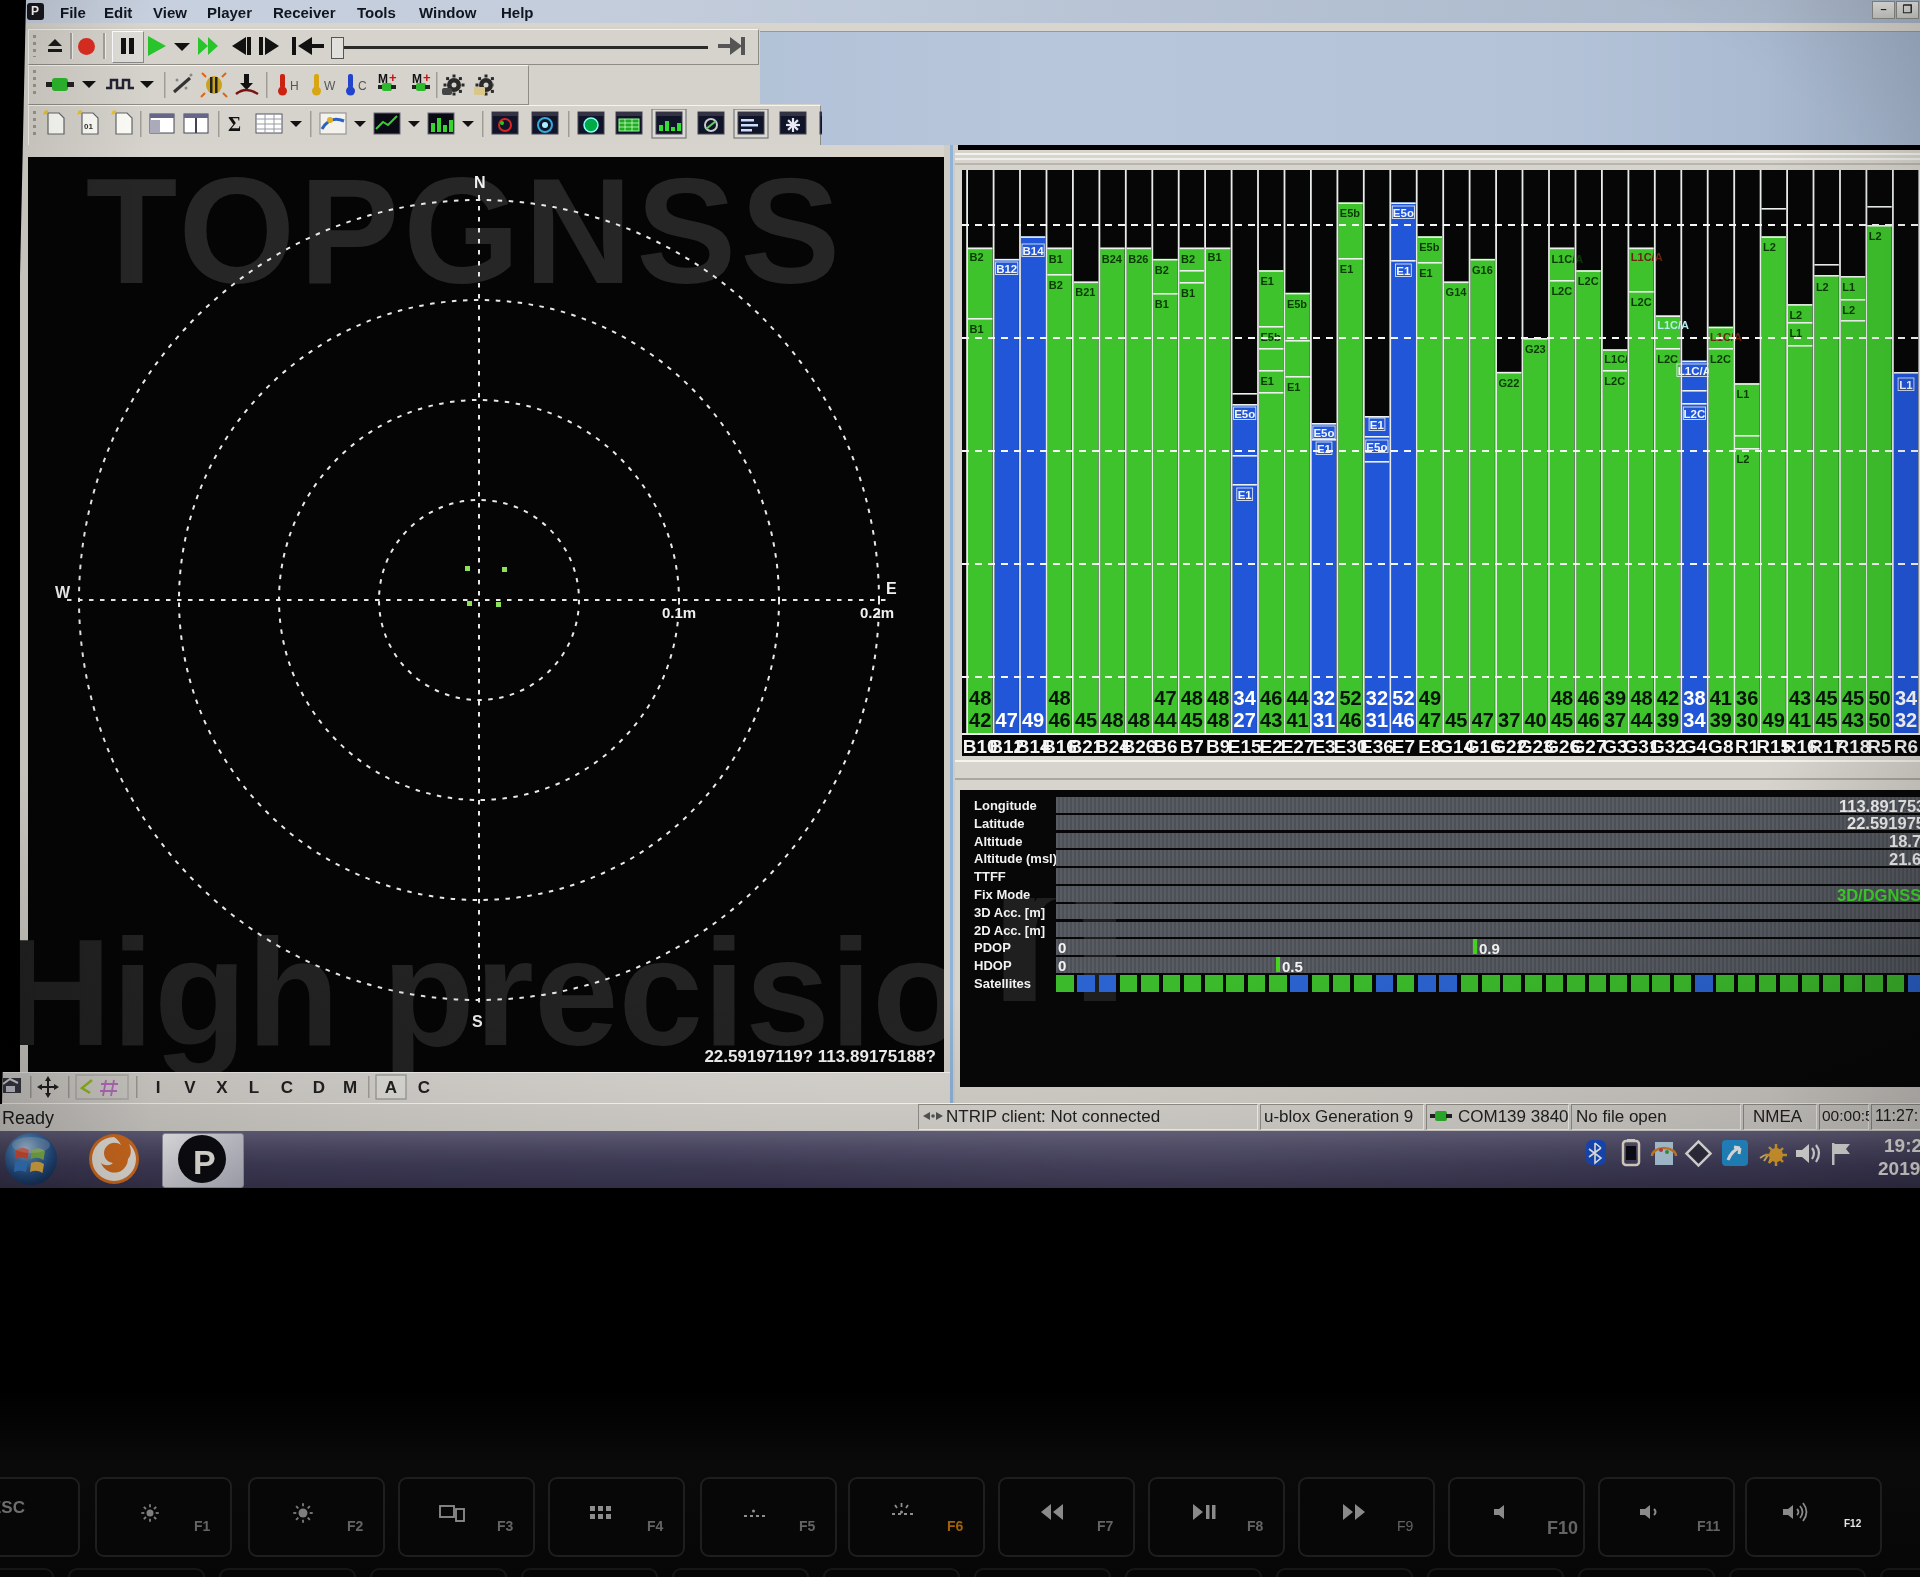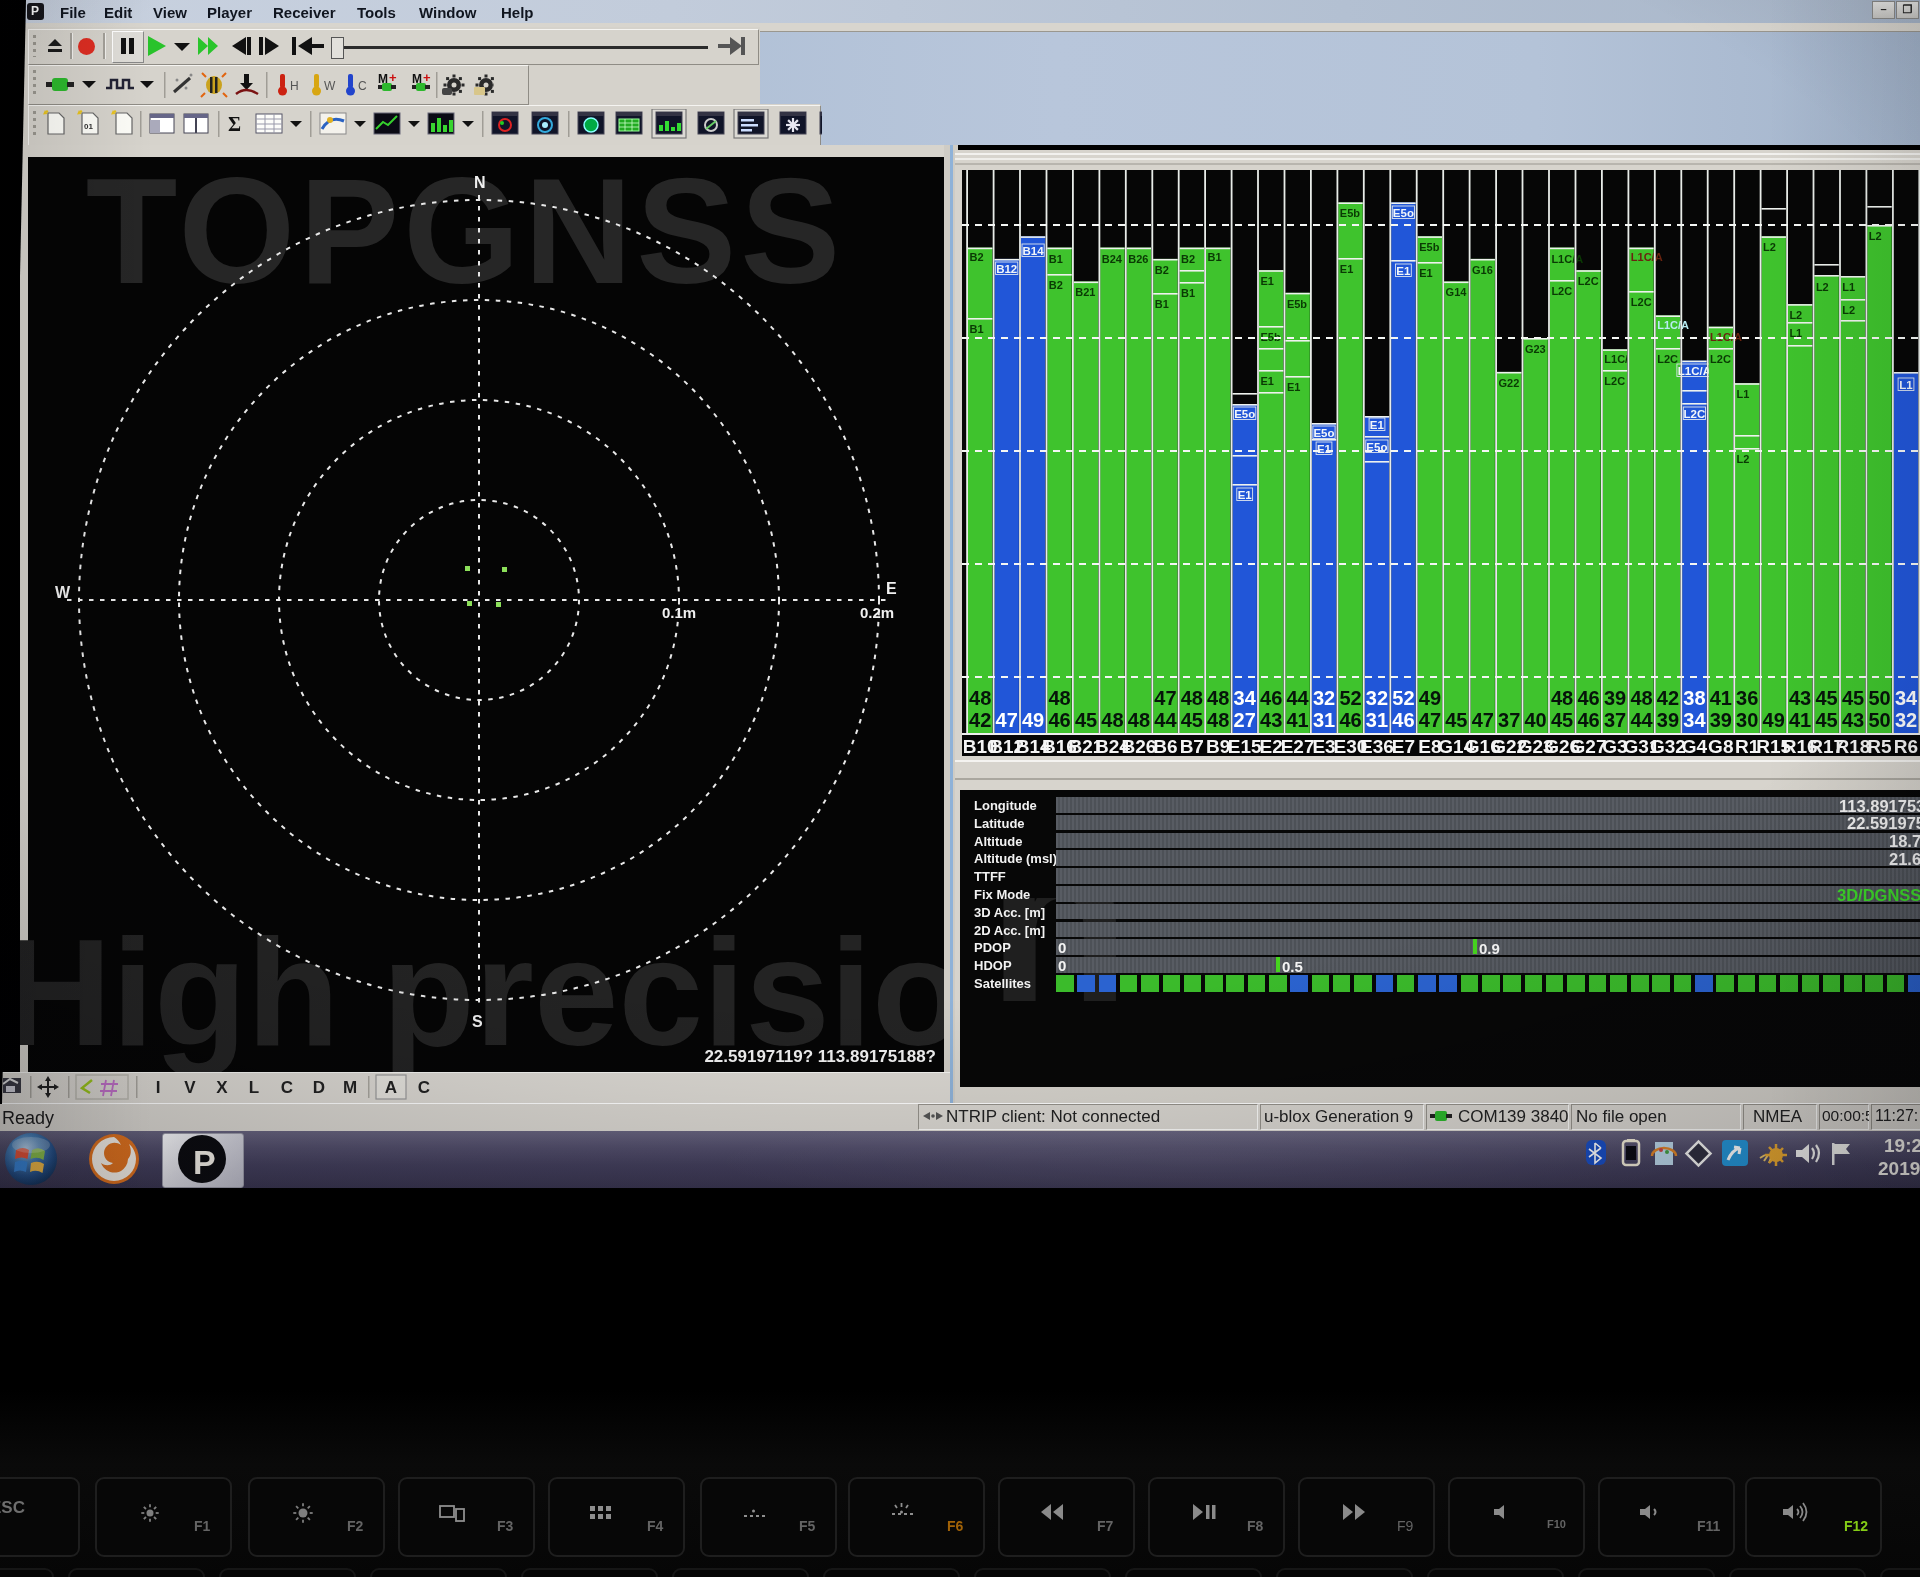--- a/index.html
+++ b/index.html
@@ -839,32 +839,32 @@
     <rect x="16" y="4" width="3.5" height="14" fill="#8a8a8a"></rect>
     <rect x="22" y="4" width="3.5" height="14" fill="#8a8a8a"></rect>
   </svg>
 <div style="position:absolute;left:1298px;top:1477px;width:133px;height:76px;border:2px solid #1e1e1e;border-radius:9px;background:#070707"></div>
 <div style="position:absolute;left:1397px;top:1518px;font-size:14px;font-weight:normal;color:#646464">F9</div>
 <svg style="position:absolute;left:1340px;top:1501px" width="28" height="24" viewBox="0 0 28 24">
     <polygon points="3,3 3,19 13,11" fill="#8a8a8a"></polygon>
     <polygon points="15,3 15,19 25,11" fill="#8a8a8a"></polygon>
   </svg>
 <div style="position:absolute;left:1448px;top:1477px;width:133px;height:76px;border:2px solid #1e1e1e;border-radius:9px;background:#070707"></div>
-<div style="position:absolute;left:1547px;top:1518px;font-size:11px;font-weight:bold;color:#646464">F10</div>
+<div style="position:absolute;left:1547px;top:1518px;font-size:18px;font-weight:bold;color:#646464">F10</div>
 <svg style="position:absolute;left:1492px;top:1501px" width="28" height="24" viewBox="0 0 28 24">
     <polygon points="12,4 7,8 2,8 2,14 7,14 12,18" fill="#8a8a8a"></polygon>
   </svg>
 <div style="position:absolute;left:1598px;top:1477px;width:133px;height:76px;border:2px solid #1e1e1e;border-radius:9px;background:#070707"></div>
 <div style="position:absolute;left:1697px;top:1518px;font-size:14px;font-weight:bold;color:#646464">F11</div>
 <svg style="position:absolute;left:1640px;top:1501px" width="28" height="24" viewBox="0 0 28 24">
     <polygon points="10,4 5,8 0,8 0,14 5,14 10,18" fill="#8a8a8a"></polygon>
     <path d="M14 8 q3 3 0 6" stroke="#8a8a8a" stroke-width="2" fill="none"></path>
   </svg>
 <div style="position:absolute;left:1745px;top:1477px;width:133px;height:76px;border:2px solid #1e1e1e;border-radius:9px;background:#070707"></div>
-<div style="position:absolute;left:1844px;top:1518px;font-size:14px;font-weight:bold;color:#84cc16">F12</div>
+<div style="position:absolute;left:1844px;top:1518px;font-size:10px;font-weight:bold;color:#e5e5e5">F12</div>
 <svg style="position:absolute;left:1783px;top:1501px" width="30" height="24" viewBox="0 0 30 24">
     <polygon points="10,4 5,8 0,8 0,14 5,14 10,18" fill="#8a8a8a"></polygon>
     <path d="M14 8 q3 3 0 6 M17 5 q5 6 0 12 M20 2 q7 9 0 18" stroke="#8a8a8a" stroke-width="1.8" fill="none"></path>
   </svg>
 <div style="position:absolute;left:-40px;top:1568px;width:90px;height:40px;border:2px solid #161616;border-radius:9px;background:#060606"></div>
 <div style="position:absolute;left:68px;top:1568px;width:133px;height:40px;border:2px solid #161616;border-radius:9px;background:#060606"></div>
 <div style="position:absolute;left:219px;top:1568px;width:133px;height:40px;border:2px solid #161616;border-radius:9px;background:#060606"></div>
 <div style="position:absolute;left:370px;top:1568px;width:133px;height:40px;border:2px solid #161616;border-radius:9px;background:#060606"></div>
 <div style="position:absolute;left:521px;top:1568px;width:133px;height:40px;border:2px solid #161616;border-radius:9px;background:#060606"></div>
 <div style="position:absolute;left:672px;top:1568px;width:133px;height:40px;border:2px solid #161616;border-radius:9px;background:#060606"></div>

